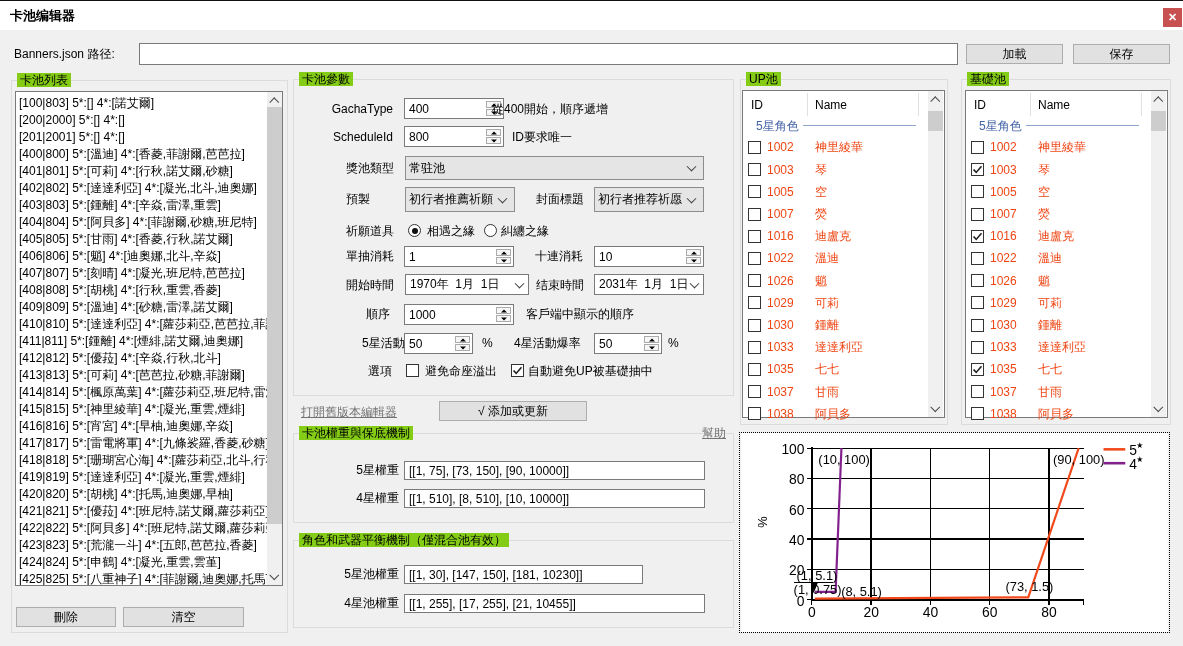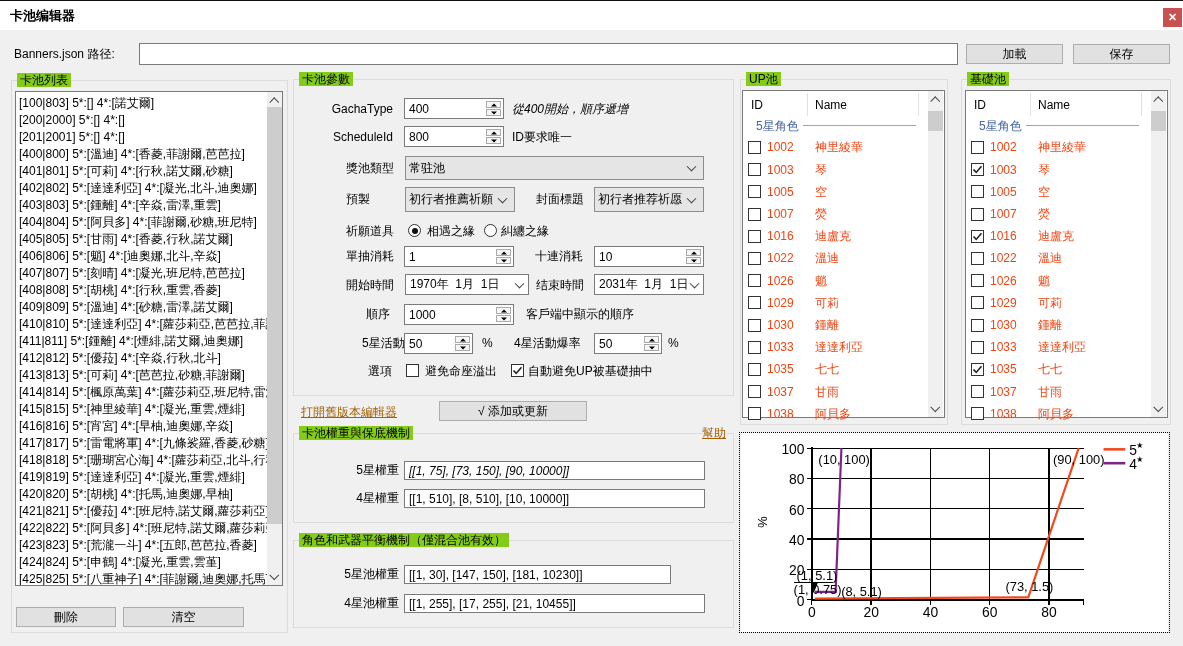--- a/index.html
+++ b/index.html
@@ -36,21 +36,21 @@
 .sthumb{position:absolute;left:0;width:15px;background:#cdcdcd;}
 .tbl{position:absolute;background:#fff;border:1px solid #7a7a7a;}
 .vsep{position:absolute;width:1px;background:#e0e0e0;}
 .sect{color:#4464a8;}
 .sline{position:absolute;height:1px;background:#91a6cf;}
 .orange{color:#ef4513;font-weight:500;}
 .cbx{position:absolute;width:13px;height:13px;background:#fff;border:1px solid #333;}
 .cbx svg{position:absolute;left:-1px;top:-1px;}
 .rad{position:absolute;width:13px;height:13px;background:#fff;border:1px solid #333;border-radius:50%;}
 .rdot{position:absolute;left:2.5px;top:2.5px;width:6px;height:6px;border-radius:50%;background:#111;}
-a.link{color:#a16207;text-decoration:underline;}
+a.link{color:#737373;text-decoration:underline;}
 .chart{position:absolute;left:739px;top:432px;border:1px dotted #000;}
 </style></head><body>
 <div class="topline"></div>
 <div class="titlebar"></div>
 <div class="title">卡池编辑器</div>
 <div class="closebtn">✕</div>
 <div class="lbl" style="left:14px;top:45px;">Banners.json 路径:</div>
 <div class="tb" style="left:139px;top:43px;width:819px;height:22px;">
     <span class="tbt"></span>
   </div>
@@ -79,21 +79,21 @@
     <span class="tbt">400</span>
     <span class="spin">
       <span class="sb">
         <i class="tri-up"></i>
       </span>
       <span class="sb">
         <i class="tri-dn"></i>
       </span>
     </span>
   </div>
-<div class="lbl" style="left:512px;top:100px;font-style:italic;">從400開始，順序遞增</div>
+<div class="lbl" style="left:492px;top:100px;">從400開始，順序遞增</div>
 <div class="lbl lblr" style="left:193px;width:200px;top:128px;">ScheduleId</div>
 <div class="tb" style="left:404px;top:126px;width:100px;height:21px;">
     <span class="tbt">800</span>
     <span class="spin">
       <span class="sb">
         <i class="tri-up"></i>
       </span>
       <span class="sb">
         <i class="tri-dn"></i>
       </span>
@@ -203,31 +203,31 @@
       <path d="M2.5 6.5 L5.2 9.4 L10.5 3.2" stroke="#222" stroke-width="1.6" fill="none"></path>
     </svg>
   </div>
 <div class="lbl" style="left:528px;top:362px;">自動避免UP被基礎抽中</div>
 <div class="lbl" style="left:301px;top:403px;"><a class="link">打開舊版本編輯器</a></div>
 <div class="btn" style="left:439px;top:401px;width:148px;height:20px;">√ 添加或更新</div>
 <div class="gb" style="left:293px;top:433px;width:441px;height:90px;"></div>
 <div class="gl" style="left:299px;top:426px;">卡池權重與保底機制</div>
 <div class="lbl" style="left:702px;top:424px;"><a class="link">幫助</a></div>
 <div class="lbl lblr" style="left:199px;width:200px;top:461px;">5星權重</div>
-<div class="tb" style="left:404px;top:461px;width:301px;height:19px;font-style:italic;">
+<div class="tb" style="left:404px;top:461px;width:301px;height:19px;">
     <span class="tbt">[[1, 75], [73, 150], [90, 10000]]</span>
   </div>
 <div class="lbl lblr" style="left:199px;width:200px;top:489px;">4星權重</div>
 <div class="tb" style="left:404px;top:489px;width:301px;height:19px;">
     <span class="tbt">[[1, 510], [8, 510], [10, 10000]]</span>
   </div>
 <div class="gb" style="left:293px;top:540px;width:441px;height:88px;"></div>
 <div class="gl" style="left:299px;top:533px;">角色和武器平衡機制（僅混合池有效）</div>
 <div class="lbl lblr" style="left:199px;width:200px;top:565px;">5星池權重</div>
-<div class="tb" style="left:404px;top:565px;width:267px;height:19px;">
+<div class="tb" style="left:404px;top:565px;width:239px;height:19px;">
     <span class="tbt">[[1, 30], [147, 150], [181, 10230]]</span>
   </div>
 <div class="lbl lblr" style="left:199px;width:200px;top:594px;">4星池權重</div>
 <div class="tb" style="left:404px;top:594px;width:301px;height:19px;">
     <span class="tbt">[[1, 255], [17, 255], [21, 10455]]</span>
   </div>
 <div class="gb" style="left:740px;top:79px;width:208px;height:346px;"></div>
 <div class="gl" style="left:746px;top:72px;">UP池</div>
 <div class="tbl" style="left:742px;top:90px;width:203px;height:328px;"></div>
 <div class="lbl" style="left:751px;top:96px;">ID</div>

